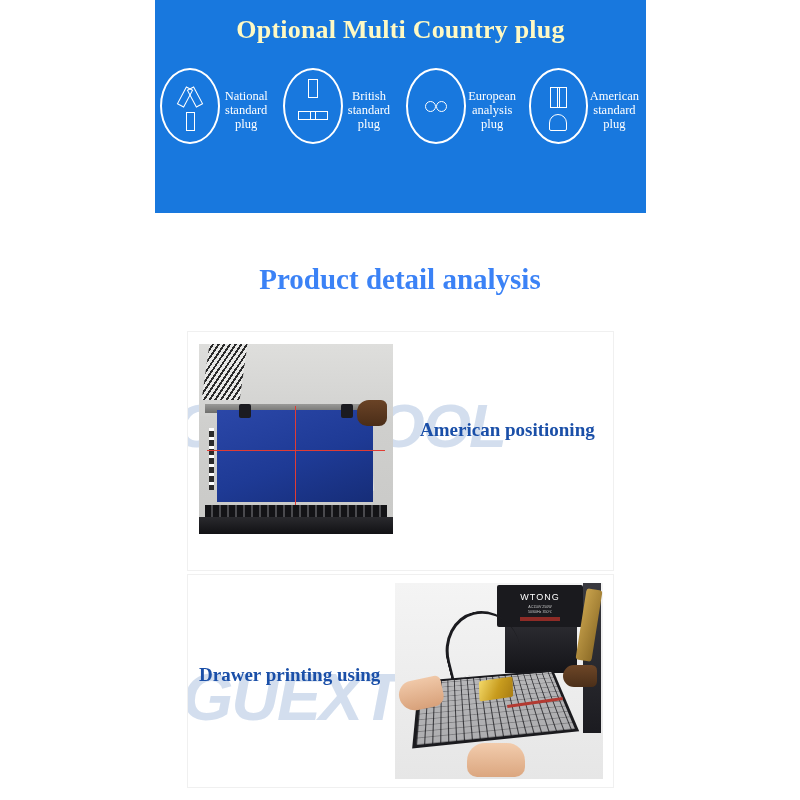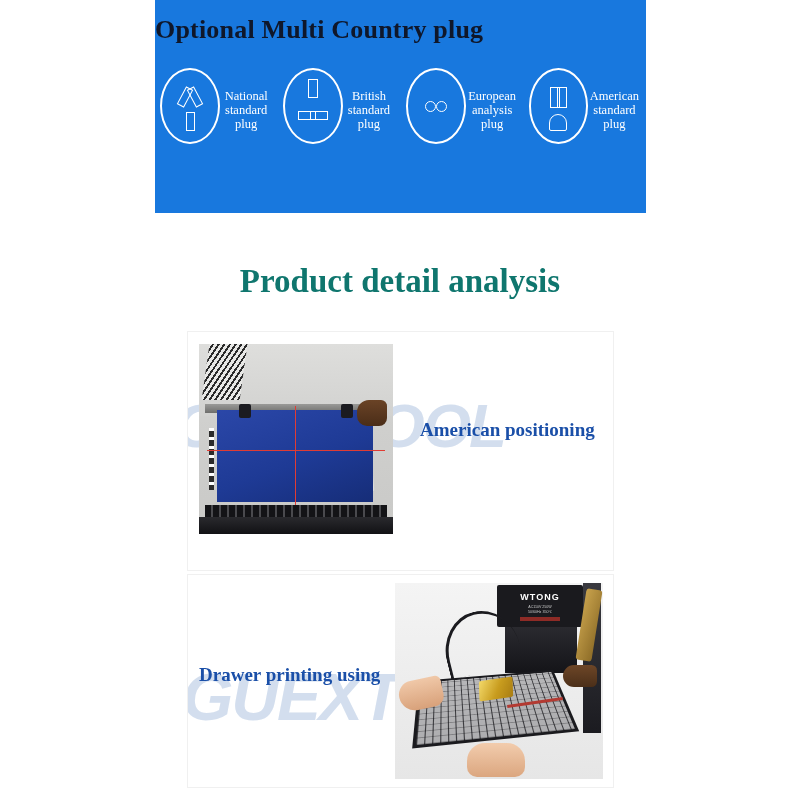--- a/index.html
+++ b/index.html
@@ -23,21 +23,22 @@
     width: 491px;
     height: 213px;
     background: #1878DE;
     box-sizing: border-box;
   }
   .banner-title {
     position: absolute;
     top: 15px;
     left: 0;
     width: 100%;
-    color: #0f172a;
+    text-align: center;
+    color: #fef9c3;
     font-family: "Liberation Serif", serif;
     font-weight: bold;
     font-size: 26px;
     letter-spacing: 0.2px;
   }
   .plug-row {
     position: absolute;
     top: 68px;
     left: 0;
     width: 100%;
@@ -94,24 +95,24 @@
     border-radius: 9px 9px 2px 2px;
   }
 
   
   .section-heading {
     position: absolute;
     top: 263px;
     left: 0;
     width: 100%;
     text-align: center;
-    color: #0f766e;
+    color: #3b82f6;
     font-family: "Liberation Serif", serif;
     font-weight: bold;
-    font-size: 33px;
+    font-size: 29px;
   }
 
   
   .detail-panel {
     position: absolute;
     left: 188px;
     width: 425px;
     background: #ffffff;
     overflow: hidden;
     box-shadow: 0 0 0 1px #f0f0f0;
@@ -250,21 +251,21 @@
     background: linear-gradient(#f4f4f4,#e6e6e6);
   }
   .dp-head {
     position: absolute; right: 20px; top: 2px; width: 86px; height: 42px;
     background: #1a1a1e; border-radius: 2px;
   }
   .dp-headlabel {
     position: absolute; left: 0; top: 7px; width: 100%;
     text-align: center; color: #fff;
     font-family: "Liberation Sans", sans-serif;
-    font-weight: bold; font-size: 9px; letter-spacing: 1px;
+    font-weight: normal; font-size: 9px; letter-spacing: 1px;
   }
   .dp-headspec {
     position: absolute; left: 0; top: 20px; width: 100%;
     text-align: center; color: #c9c9c9;
     font-family: "Liberation Sans", sans-serif; font-size: 3.6px; line-height: 5px;
   }
   .dp-headbar {
     position: absolute; left: 50%; margin-left: -20px; top: 32px;
     width: 40px; height: 4px; background: #8e2b26;
   }

